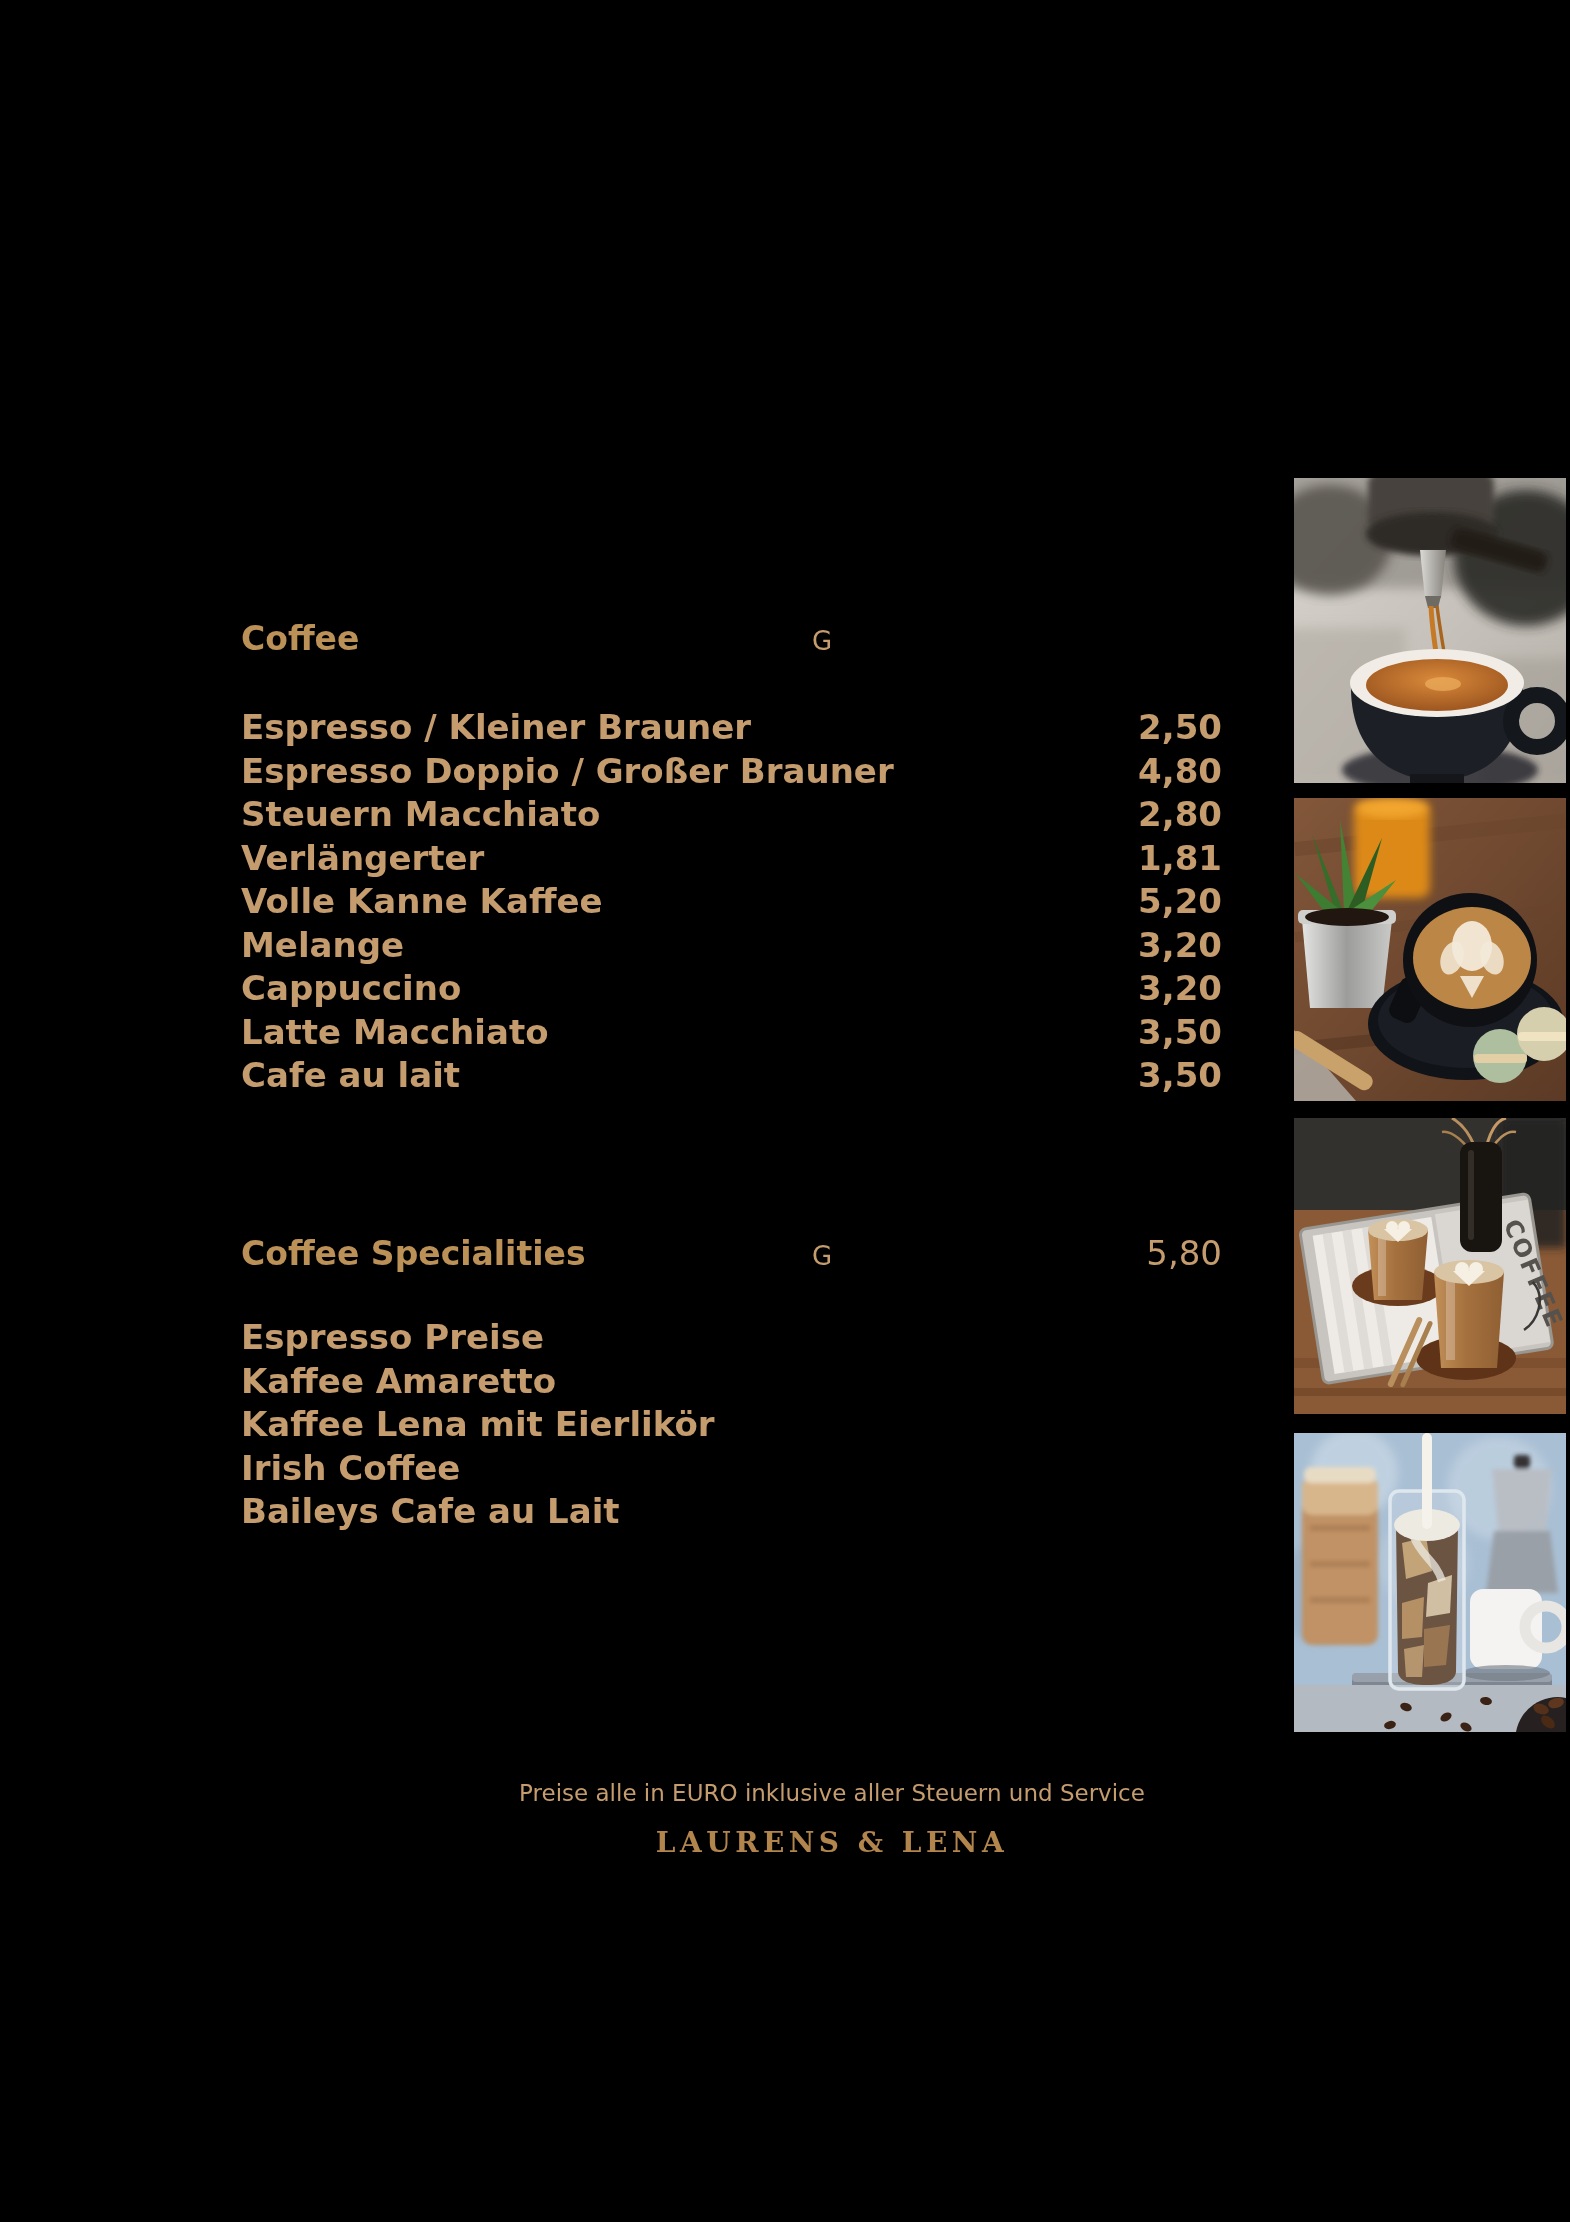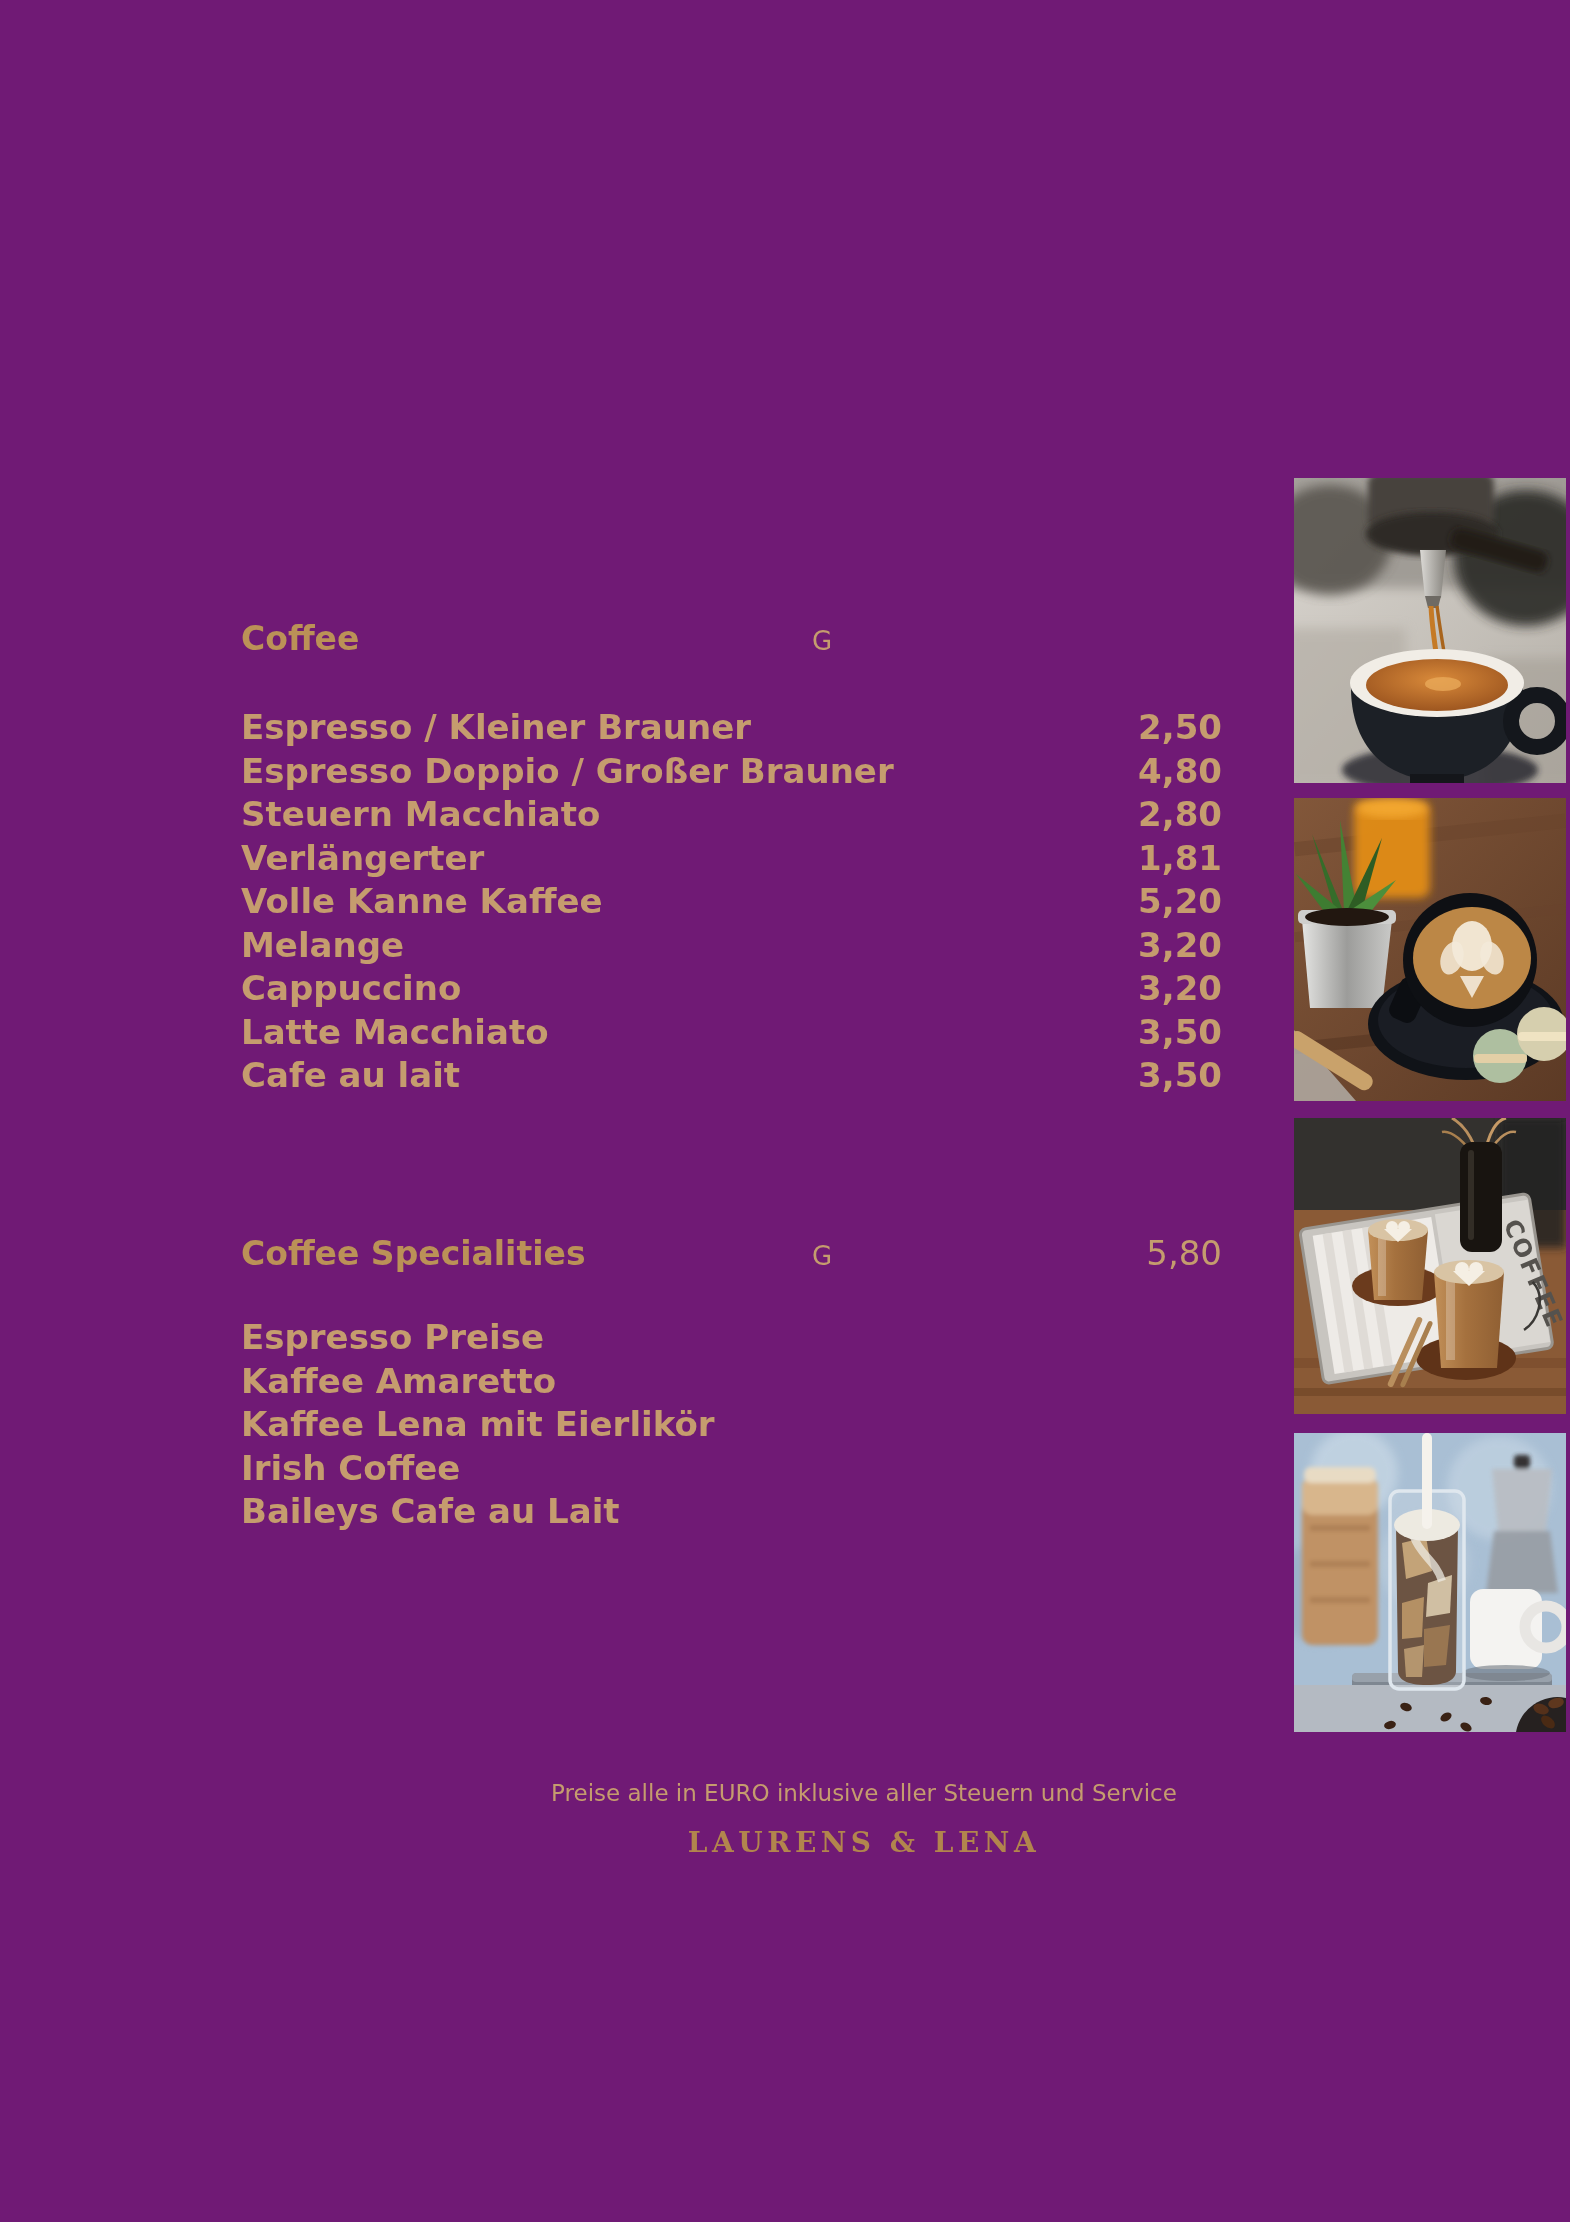--- a/index.html
+++ b/index.html
@@ -1,36 +1,36 @@
 <!DOCTYPE html>
 <html><head>
 <meta charset="utf-8">
 <style>
   html,body{margin:0;padding:0;background:#e8e8e8;}
   .page{
     position:relative;width:1570px;height:2222px;margin:0 auto;
-    background:#701a75;overflow:hidden;
+    background:#000000;overflow:hidden;
     font-family:"DejaVu Sans","Liberation Sans",sans-serif;
     color:#c59c6e;
   }
   .sec-header{
     position:absolute;left:241px;width:981px;height:44px;
     display:flex;align-items:baseline;
   }
   .sec-title{
     width:571px;flex:0 0 571px;
     font-size:33px;font-weight:bold;color:#bb9157;
     white-space:nowrap;
   }
   .sec-g{font-size:26px;color:#c59c6e;}
   .sec-price{margin-left:auto;font-size:34px;color:#c59c6e;}
   .items{position:absolute;left:241px;width:981px;font-weight:bold;}
   .row{display:flex;height:43.5px;line-height:43.5px;font-size:34px;white-space:nowrap;}
   .pr{margin-left:auto;}
-  .footer-zone{position:absolute;left:256px;width:1216px;text-align:center;}
+  .footer-zone{position:absolute;left:224px;width:1216px;text-align:center;}
   .footer-note{font-size:23px;color:#c59c6e;}
   .brand-logo{
     font-family:"DejaVu Serif","Liberation Serif",serif;
     font-size:28px;font-weight:bold;letter-spacing:4.5px;color:#b2854d;
     white-space:nowrap;
   }
   .photo-col{position:absolute;left:1294px;top:478px;width:272px;}
   .photo{display:block;width:272px;overflow:hidden;}
   .photo svg{display:block;width:100%;height:100%;}
   .ph1{height:305px;margin-bottom:15px;}

